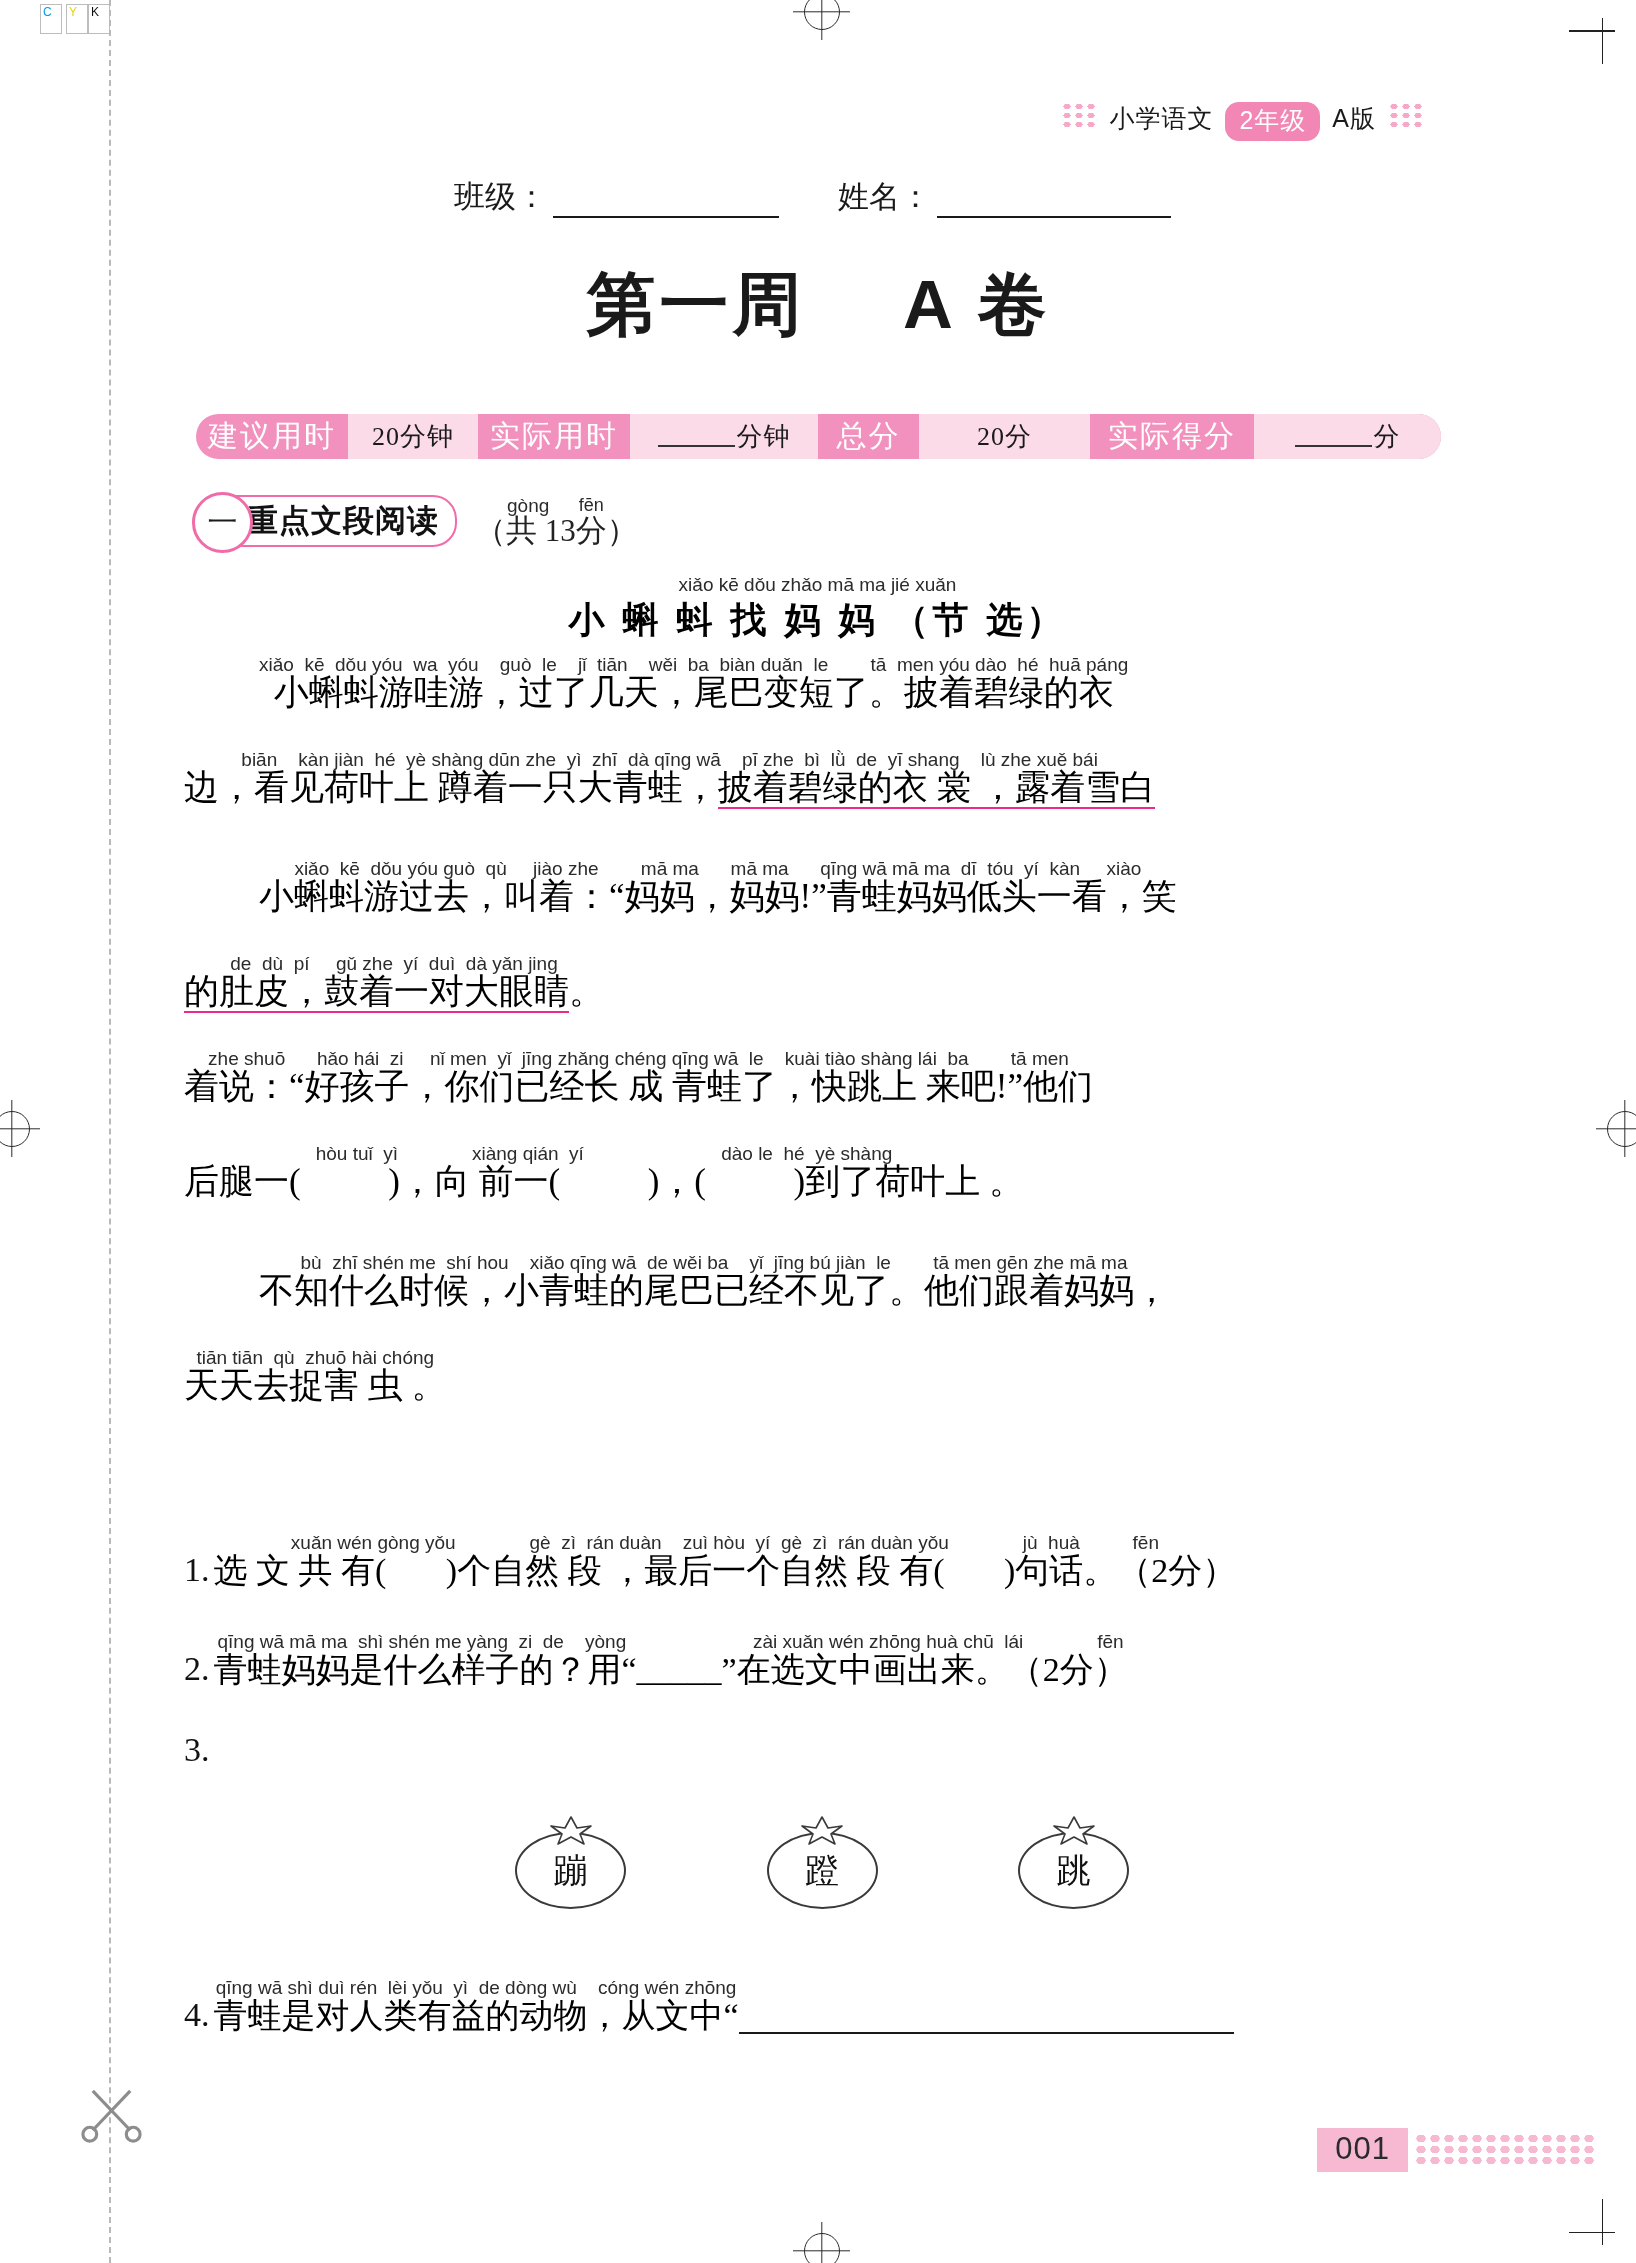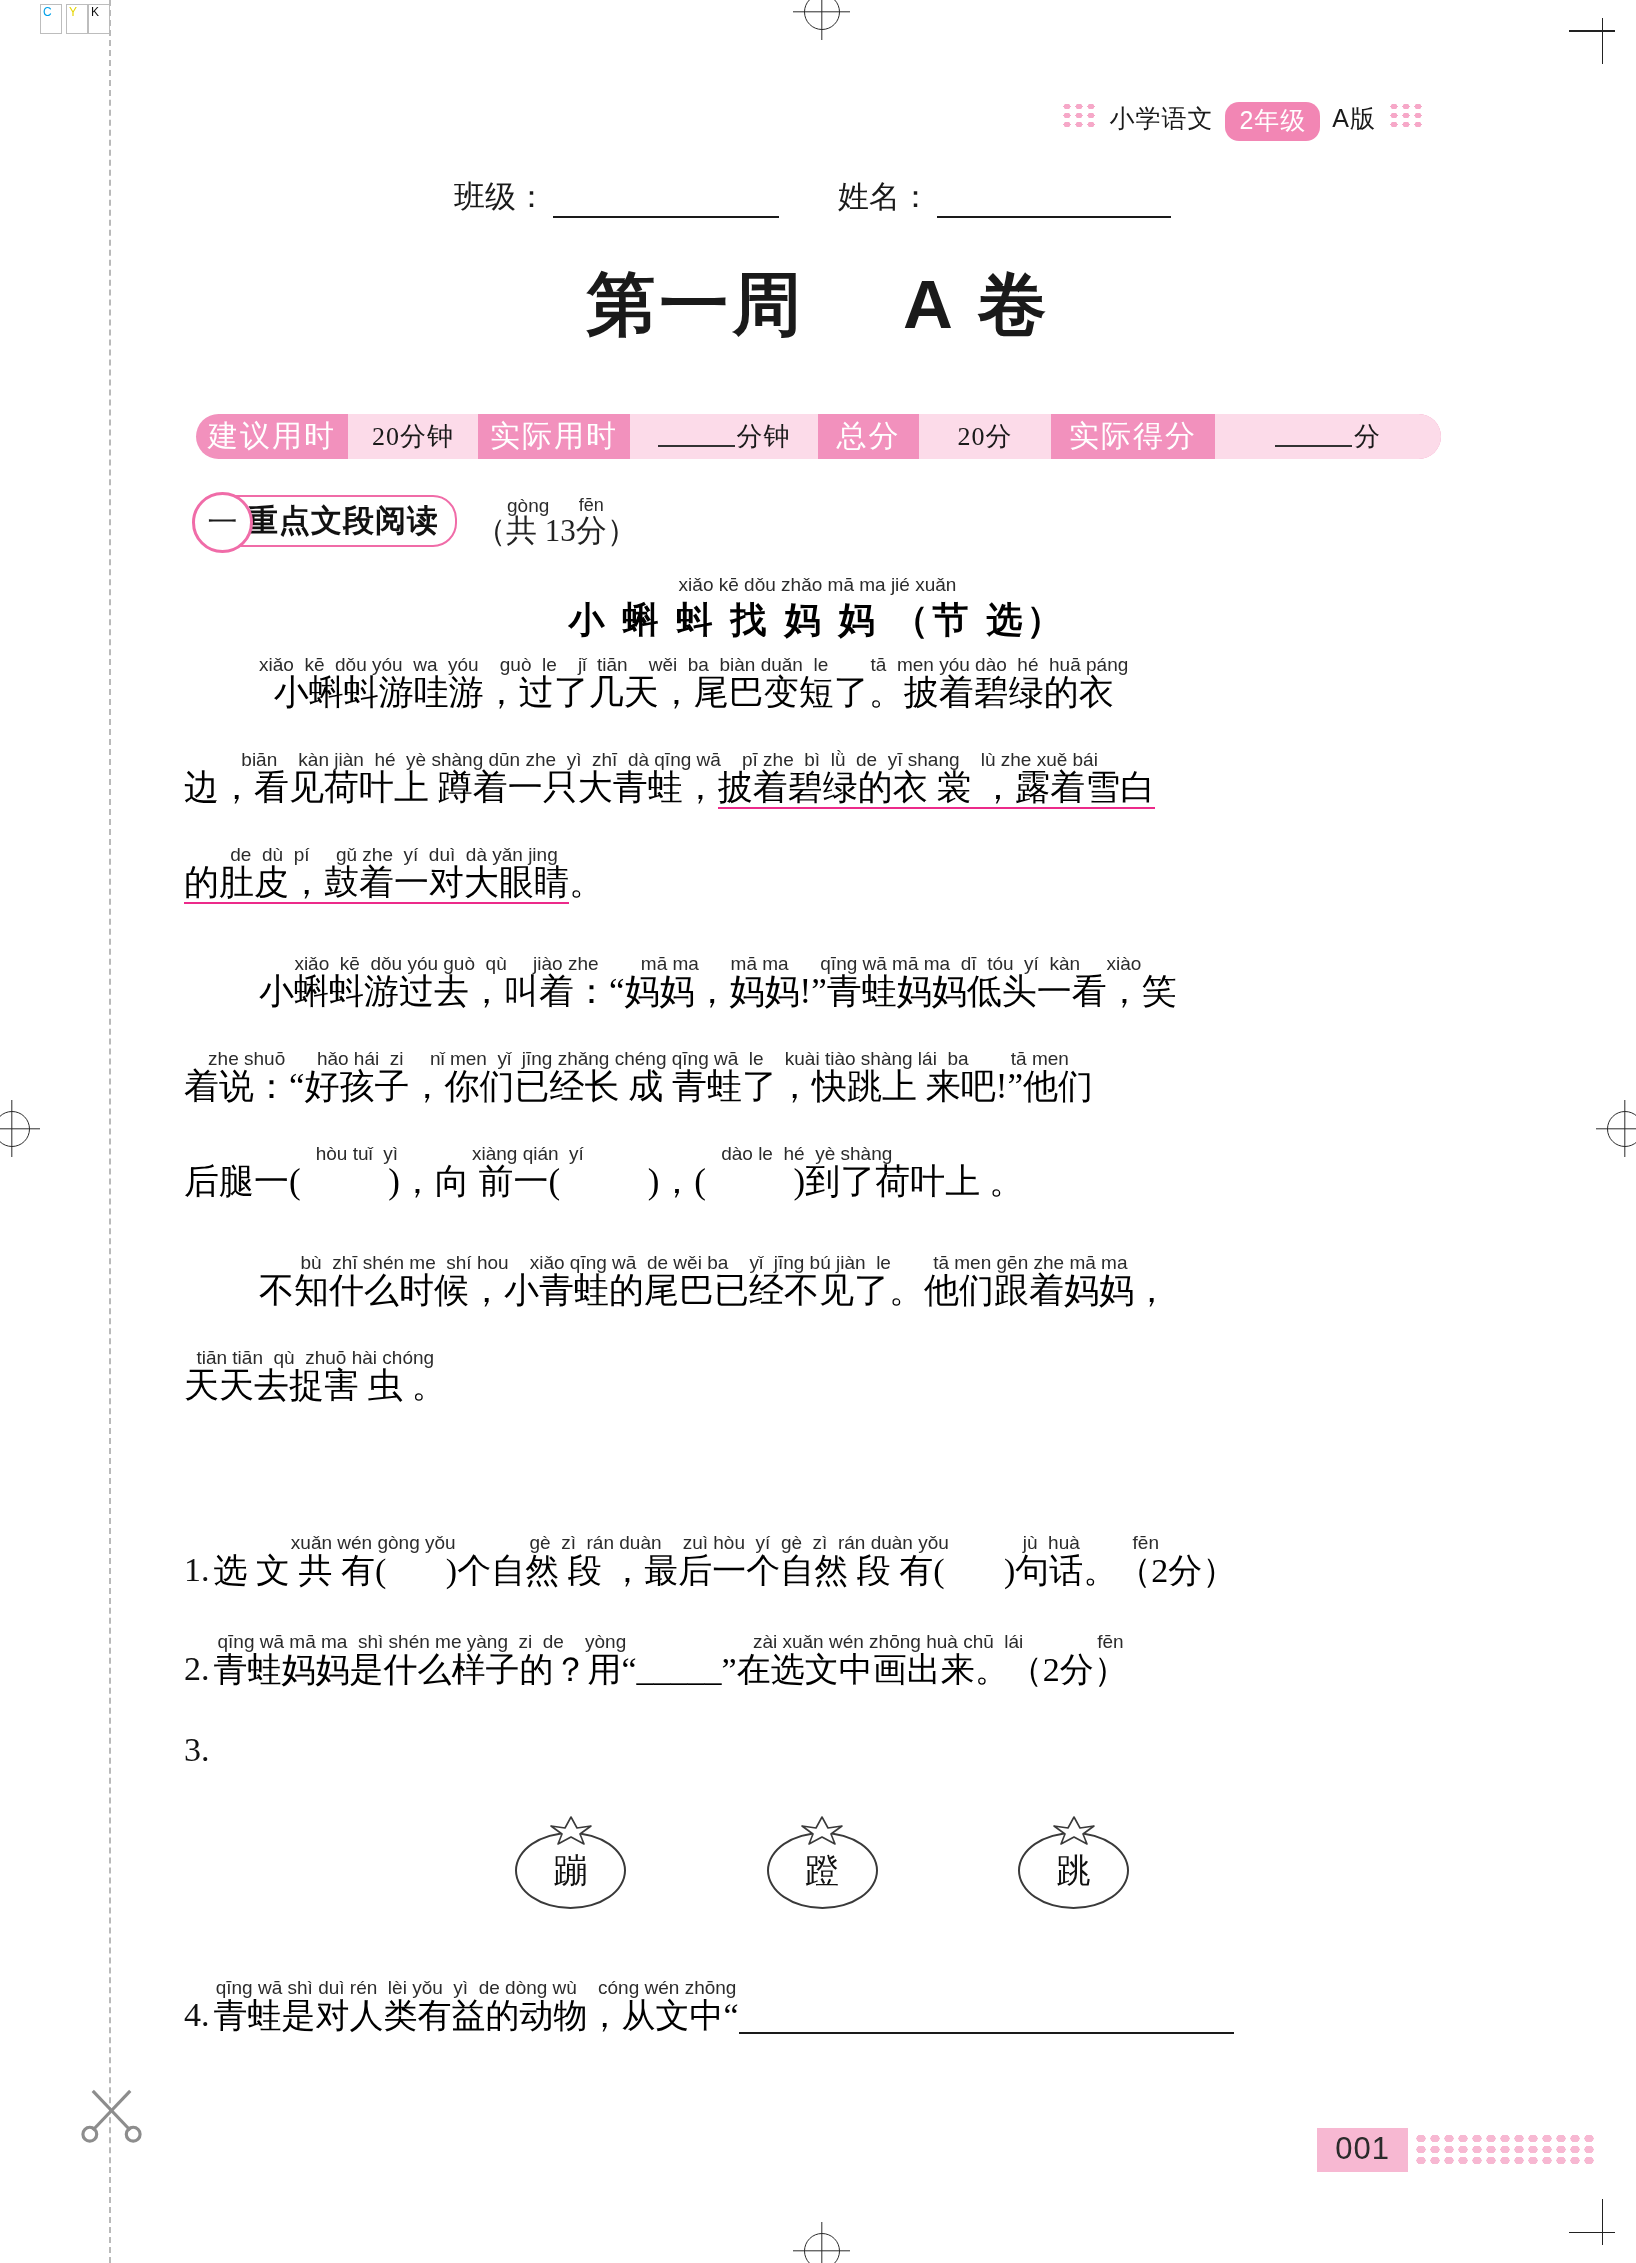--- a/index.html
+++ b/index.html
@@ -197,21 +197,21 @@
 
   <div class="infobar">
     <div class="cellL" style="width:152px">建议用时</div>
     <div class="cellV" style="width:130px">20分钟</div>
     <div class="cellL" style="width:152px">实际用时</div>
     <div class="cellV" style="width:188px">
       <span class="ul-sm"></span>
         <span>分钟</span>
     </div>
     <div class="cellL" style="width:101px">总分</div>
-    <div class="cellV" style="width:132px">20分</div>
+    <div class="cellV" style="width:171px">20分</div>
     <div class="cellL" style="width:164px">实际得分</div>
     <div class="cellV" style="flex:1">
       <span class="ul-sm"></span>
         <span>分</span>
     </div>
   </div>
 
   <div class="sec">
     <div class="sec-pill">
       <div class="sec-num">一</div>
@@ -244,28 +244,28 @@
     <div class="pline">
       <div class="py" style="margin-left:75px"><span class="p">xiǎo  kē  dǒu yóu  wa  yóu    guò  le    jǐ  tiān    wěi  ba  biàn duǎn  le        tā  men yóu dào  hé  huā páng</span><span class="h">小蝌蚪游哇游，过了几天，尾巴变短了。披着碧绿的衣</span></div>
     </div>
 
     <div class="pline">
       <div class="py"><span class="p">biān    kàn jiàn  hé  yè shàng dūn zhe  yì  zhī  dà qīng wā    pī zhe  bì  lǜ  de  yī shang    lù zhe xuě bái</span>
         <span class="h"><span>边，看见荷叶上 蹲着一只大青蛙，</span><span class="uline-pink">披着碧绿的衣 裳 ，露着雪白</span></span>
       </div>
     </div>
 
+    <div class="pline" style="margin-top:24px">
+      <div class="py" style="margin-left:75px"><span class="p">xiǎo  kē  dǒu yóu guò  qù     jiào zhe        mā ma      mā ma      qīng wā mā ma  dī  tóu  yí  kàn     xiào</span><span class="h">小蝌蚪游过去，叫着：“妈妈，妈妈!”青蛙妈妈低头一看，笑</span></div>
+    </div>
+
     <div class="pline">
       <div class="py"><span class="p">de  dù  pí     gǔ zhe  yí  duì  dà yǎn jing</span>
         <span class="h"><span class="uline-pink">的肚皮，鼓着一对大眼睛</span><span>。</span></span>
       </div>
-    </div>
-
-    <div class="pline" style="margin-top:24px">
-      <div class="py" style="margin-left:75px"><span class="p">xiǎo  kē  dǒu yóu guò  qù     jiào zhe        mā ma      mā ma      qīng wā mā ma  dī  tóu  yí  kàn     xiào</span><span class="h">小蝌蚪游过去，叫着：“妈妈，妈妈!”青蛙妈妈低头一看，笑</span></div>
     </div>
 
     <div class="pline">
       <div class="py"><span class="p">zhe shuō      hǎo hái  zi     nǐ men  yǐ  jīng zhǎng chéng qīng wā  le    kuài tiào shàng lái  ba        tā men</span><span class="h">着说：“好孩子，你们已经长 成 青蛙了，快跳上 来吧!”他们</span></div>
     </div>
 
     <div class="pline">
       <div class="py"><span class="p">hòu tuǐ  yì              xiàng qián  yí                          dào le  hé  yè shàng</span><span class="h">后腿一(          )，向 前一(          )，(          )到了荷叶上 。</span></div>
     </div>
 

